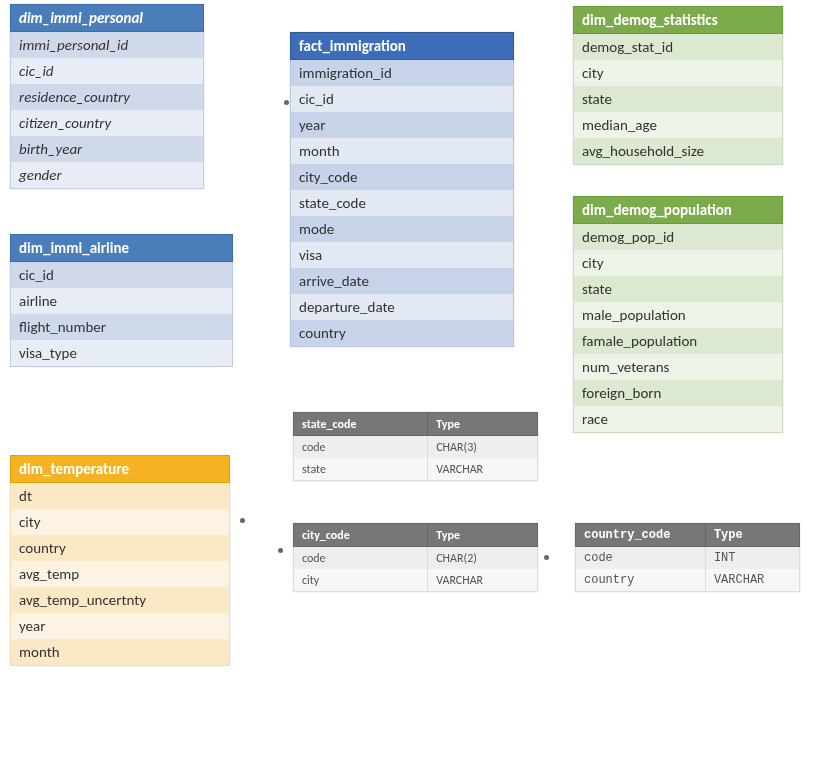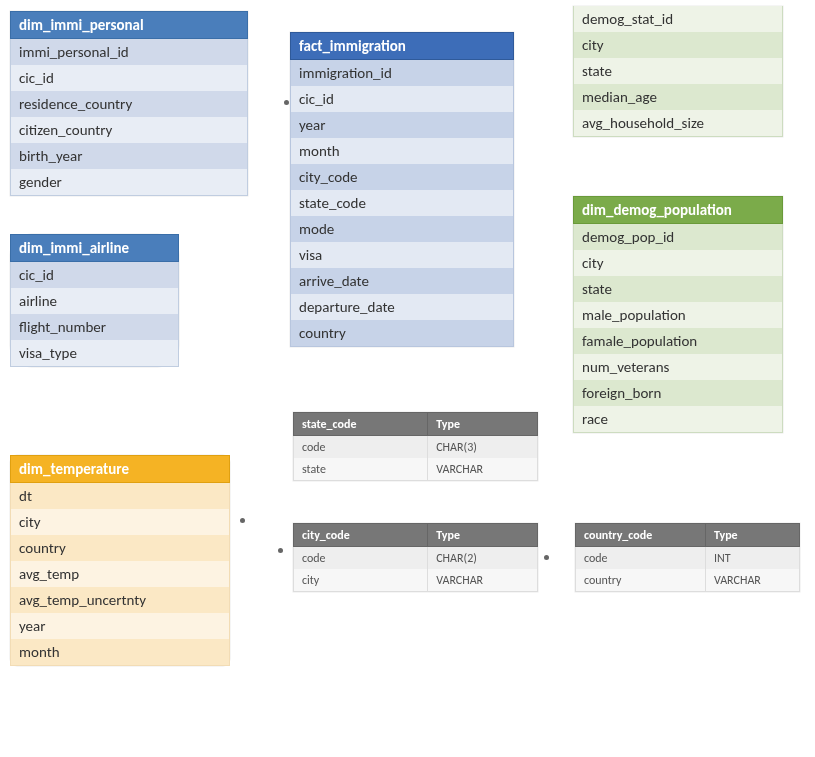--- a/index.html
+++ b/index.html
@@ -64,21 +64,21 @@
   .dot {
     position: absolute;
     width: 5px; height: 5px;
     background: #666;
     border-radius: 50%;
   }
 </style>
 </head>
 <body>
 
-<table class="tbl blue" style="left:10px; top:11px; width:238px;">
+<table class="tbl blue" style="left:10px; top:4px; width:194px;font-style:italic;">
   <tbody>
       <tr>
         <th class="hdr">dim_immi_personal</th>
       </tr>
   <tr>
         <td class="cell">immi_personal_id</td>
       </tr>
   <tr>
         <td class="cell">cic_id</td>
       </tr>
@@ -133,39 +133,42 @@
         <td class="cell">departure_date</td>
       </tr>
   <tr>
         <td class="cell">country</td>
       </tr>
 </tbody>
   </table>
 
 <table class="tbl green" style="left:573px; top:6px; width:210px;">
   <tbody>
+      <tr>
+        <th class="hdr">dim_demog_statistics</th>
+      </tr>
   <tr>
         <td class="cell">demog_stat_id</td>
       </tr>
   <tr>
         <td class="cell">city</td>
       </tr>
   <tr>
         <td class="cell">state</td>
       </tr>
   <tr>
         <td class="cell">median_age</td>
       </tr>
   <tr>
         <td class="cell">avg_household_size</td>
       </tr>
 </tbody>
   </table>
 
-<table class="tbl blue" style="left:10px; top:234px; width:169px;border-radius:21px;">
+<table class="tbl blue" style="left:10px; top:234px; width:223px;border-radius:21px;">
   <tbody>
       <tr>
         <th class="hdr">dim_immi_airline</th>
       </tr>
   <tr>
         <td class="cell">cic_id</td>
       </tr>
   <tr>
         <td class="cell">airline</td>
       </tr>
@@ -266,21 +269,21 @@
     <td class="cell">code</td>
     <td class="cell">CHAR(2)</td>
   </tr>
   <tr>
     <td class="cell">city</td>
     <td class="cell">VARCHAR</td>
   </tr>
 </tbody>
   </table>
 
-<table class="tbl gray" style="left:575px; top:523px; width:225px;">
+<table class="tbl gray" style="left:575px; top:523px; width:225px;font-family:Liberation Mono, monospace;">
   <tbody>
       <tr>
     <th class="hdr" style="width:58%;">country_code</th>
     <th class="hdr">Type</th>
   </tr>
   <tr>
     <td class="cell">code</td>
     <td class="cell">INT</td>
   </tr>
   <tr>

